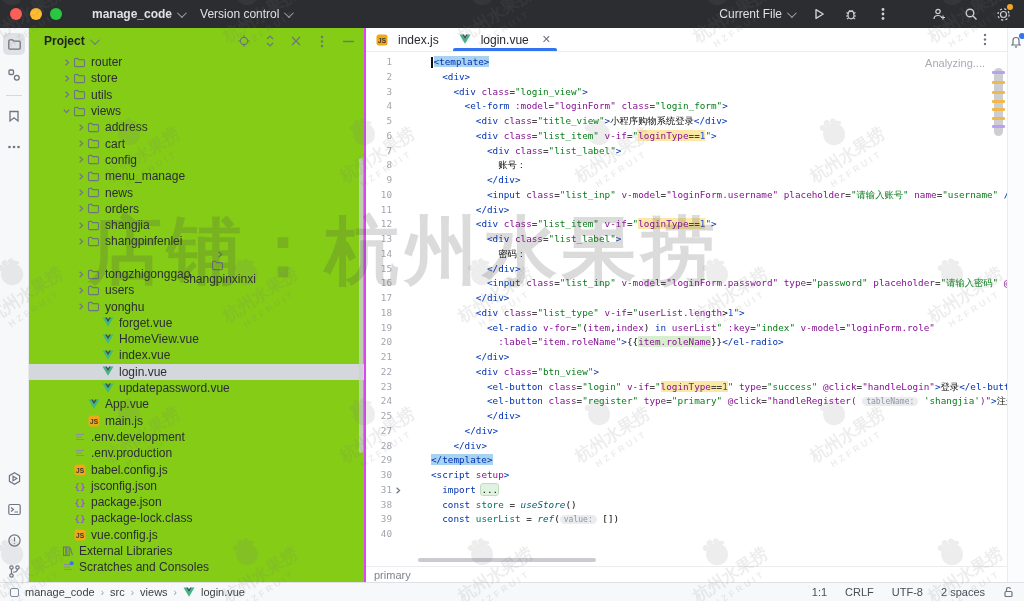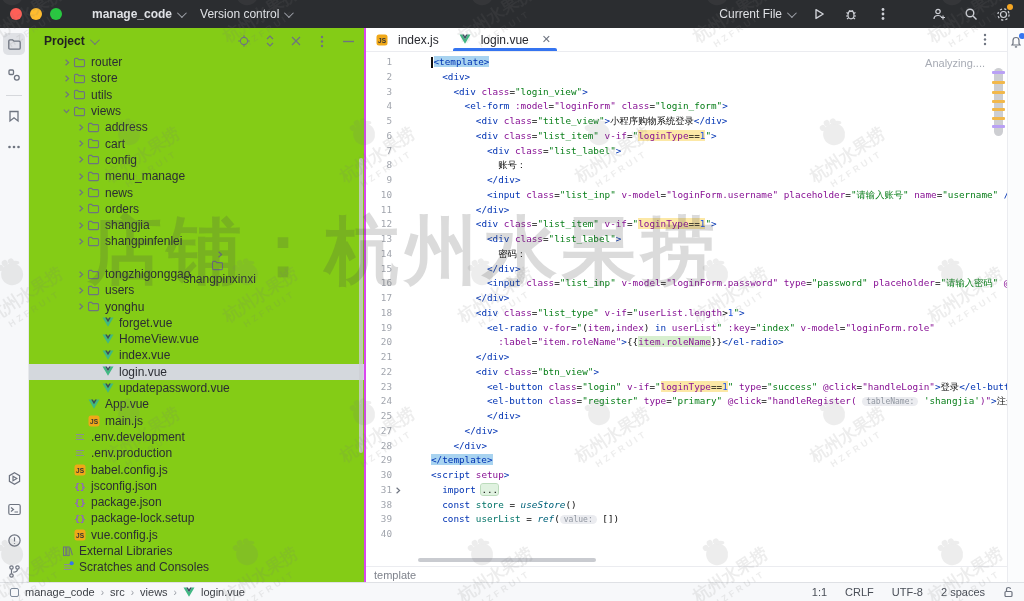--- a/index.html
+++ b/index.html
@@ -570,21 +570,21 @@
             </span>
             <span>package.json</span>
           </div>
           <div class="tr-row" style="padding-left: 32px;">
             <span class="tr-chev"></span>
             <span class="tr-ico">
               <svg width="12" height="12" viewBox="0 0 12 12">
                 <text x="6" y="9.5" font-size="9.5" font-weight="bold" fill="#9161c9" text-anchor="middle" font-family="DejaVu Sans Mono,monospace">{}</text>
               </svg>
             </span>
-            <span>package-lock.setup</span>
+            <span>package-lock.class</span>
           </div>
           <div class="tr-row" style="padding-left: 32px;">
             <span class="tr-chev"></span>
             <span class="tr-ico">
               <svg width="12" height="12" viewBox="0 0 12 12">
                 <rect x="0.5" y="0.5" width="11" height="11" rx="2.5" fill="#f0a818"></rect>
                 <text x="6" y="9" font-size="6.5" font-weight="bold" fill="#333" text-anchor="middle" font-family="Liberation Sans,sans-serif">JS</text>
               </svg>
             </span>
             <span>vue.config.js</span>
@@ -691,21 +691,21 @@
           <div class="mark" style="top: 19px; background: rgb(185, 160, 245);"></div>
           <div class="mark" style="top: 29px; background: rgb(242, 184, 75);"></div>
           <div class="mark" style="top: 39px; background: rgb(242, 184, 75);"></div>
           <div class="mark" style="top: 48px; background: rgb(242, 184, 75);"></div>
           <div class="mark" style="top: 56px; background: rgb(242, 184, 75);"></div>
           <div class="mark" style="top: 65px; background: rgb(242, 184, 75);"></div>
           <div class="mark" style="top: 73px; background: rgb(185, 160, 245);"></div>
         </div>
 
       <div class="ebc">
-        <span>template</span>
+        <span>primary</span>
       </div>
     </div>
 
     <div class="rightstrip">
       <span class="bell">
         <svg width="14" height="14" viewBox="0 0 14 14" stroke="#6e7480" stroke-width="1.2" fill="none">
             <path d="M3 10 L11 10 L10 8.5 L10 5.5 Q10 2.5 7 2.5 Q4 2.5 4 5.5 L4 8.5 Z M6 11.5 Q7 12.6 8 11.5"></path>
           </svg>
         <span class="bell-dot"></span>
       </span>

